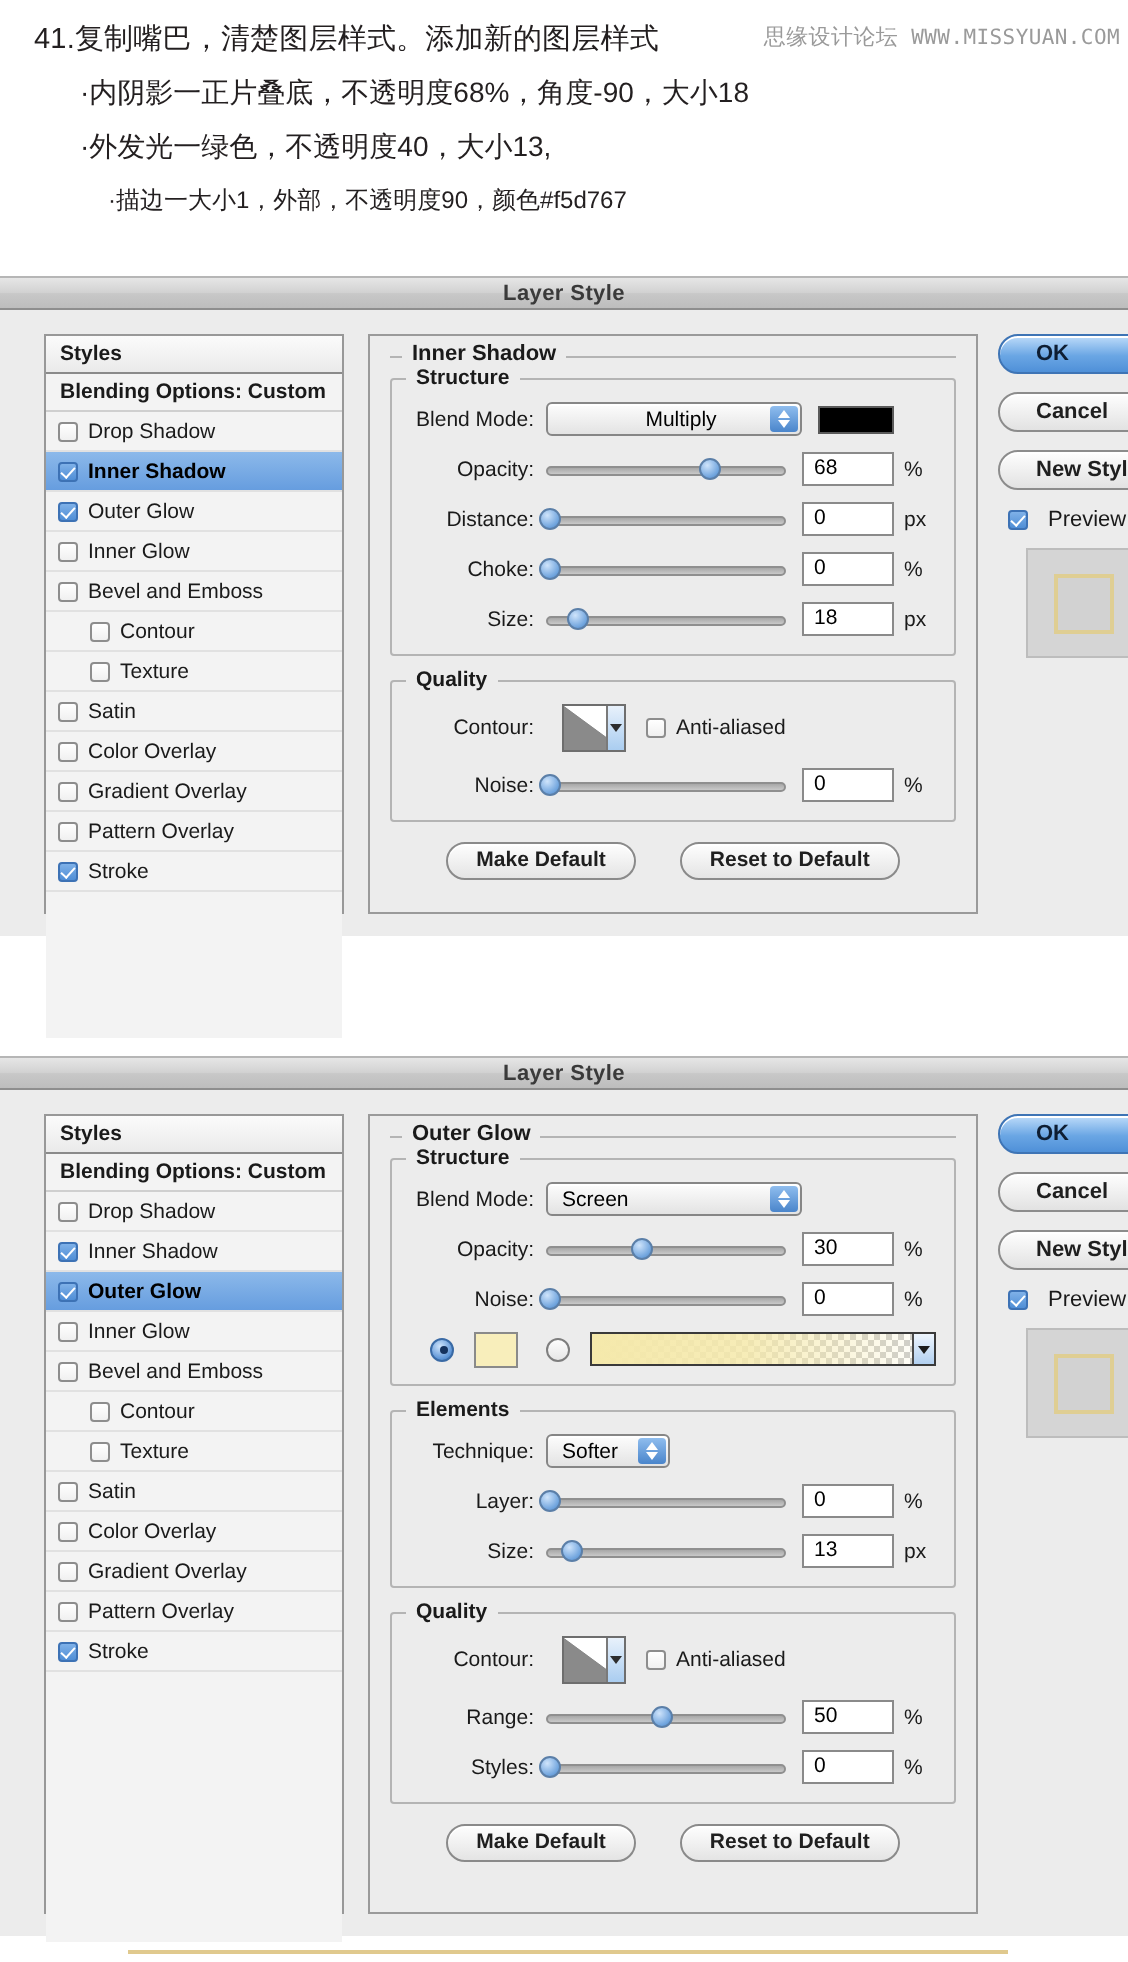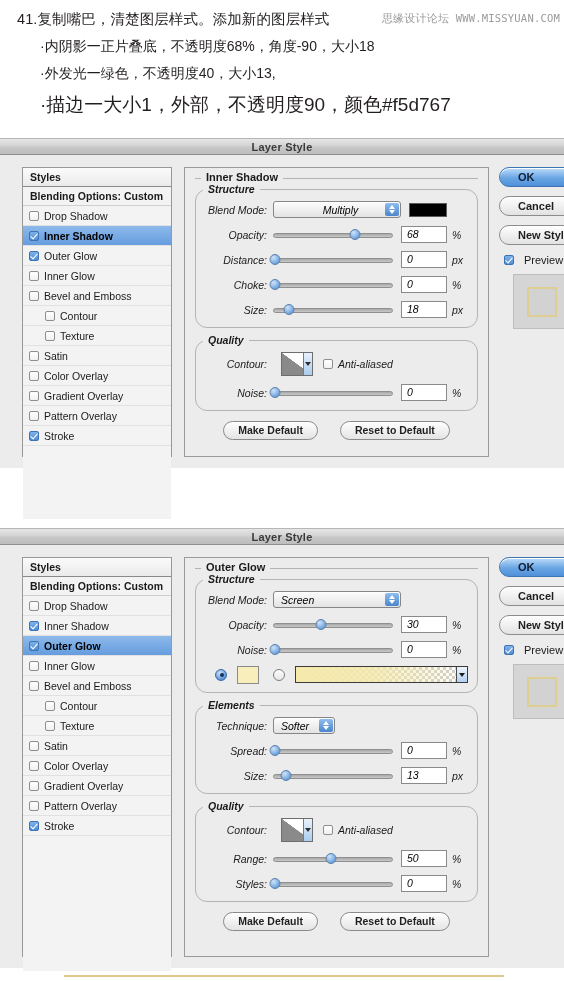--- a/index.html
+++ b/index.html
@@ -10,21 +10,21 @@
     overflow: hidden;
   }
   .page { position: relative; width: 564px; height: 945px; background:#fff; }
 
   
   .instructions { position: absolute; left: 0; top: 0; width: 564px; height: 131px; background:#fff; }
   .ins-line { position: absolute; color: #231f20; white-space: nowrap; }
   .ins-title { left: 17px; top: 10px; font-size: 14.5px; letter-spacing: .1px; }
   .ins-b1 { left: 40px; top: 38px; font-size: 14px; }
   .ins-b2 { left: 40px; top: 65px; font-size: 14px; }
-  .ins-b3 { left: 40px; top: 92px; font-size: 19px; text-align: center; }
+  .ins-b3 { left: 54px; top: 92px; font-size: 12px; text-align: center; }
   .watermark {
     position: absolute; right: 4px; top: 11px;
     font-family: "DejaVu Sans Mono", monospace;
     font-size: 10.5px; color: #9a9a9a; letter-spacing: .2px;
     white-space: nowrap;
   }
   .wm-cn { font-family: "DejaVu Sans", sans-serif; font-size: 11px; }
 
   
   .dialog {
@@ -106,23 +106,22 @@
   .main-col { position: absolute; left: 184px; top: 12px; width: 305px; }
   .dlg1 .main-col { height: 290px; }
   .dlg2 .main-col { height: 400px; }
   .main-box {
     width: 100%; height: 100%;
     border: 1px solid #9a9a9a; background:#ececec;
   }
 
   .group {
     position: relative; margin: 0 10px 8px 10px;
-    border: 1px solid #b4b4b4; border-radius: 12px;
+    border: 1px solid #b4b4b4; border-radius: 2px;
     padding: 10px 9px 8px 9px;
-    font-style: italic;
   }
   .group > .glegend {
     position: absolute; top: -7px; left: 7px;
     background: #ececec; padding: 0 5px;
     font-size: 10.5px; font-weight: 700; color:#1a1a1a;
   }
   .sect-title {
     position: relative; margin: 10px 10px 10px 10px;
     height: 1px; border-top: 1px solid #b4b4b4;
   }
@@ -618,21 +617,21 @@
               <div class="sel-ctl" style="width:62px;">
                 <span class="sv">Softer</span>
                 <span class="sel-arrows">
                     <i class="up"></i>
                     <i class="down"></i>
                   </span>
               </div>
             </div>
 
             <div class="frow">
-              <span class="flabel lw68">Spread:</span>
+              <span class="flabel lw68">Layer:</span>
               <div class="slider" style="width:120px;">
                 <span class="track"></span>
                 <span class="knob" style="left:2%;"></span>
               </div>
               <span class="numfield">0</span>
               <span class="unit">%</span>
             </div>
 
             <div class="frow" style="margin-bottom:0;">
               <span class="flabel lw68">Size:</span>

